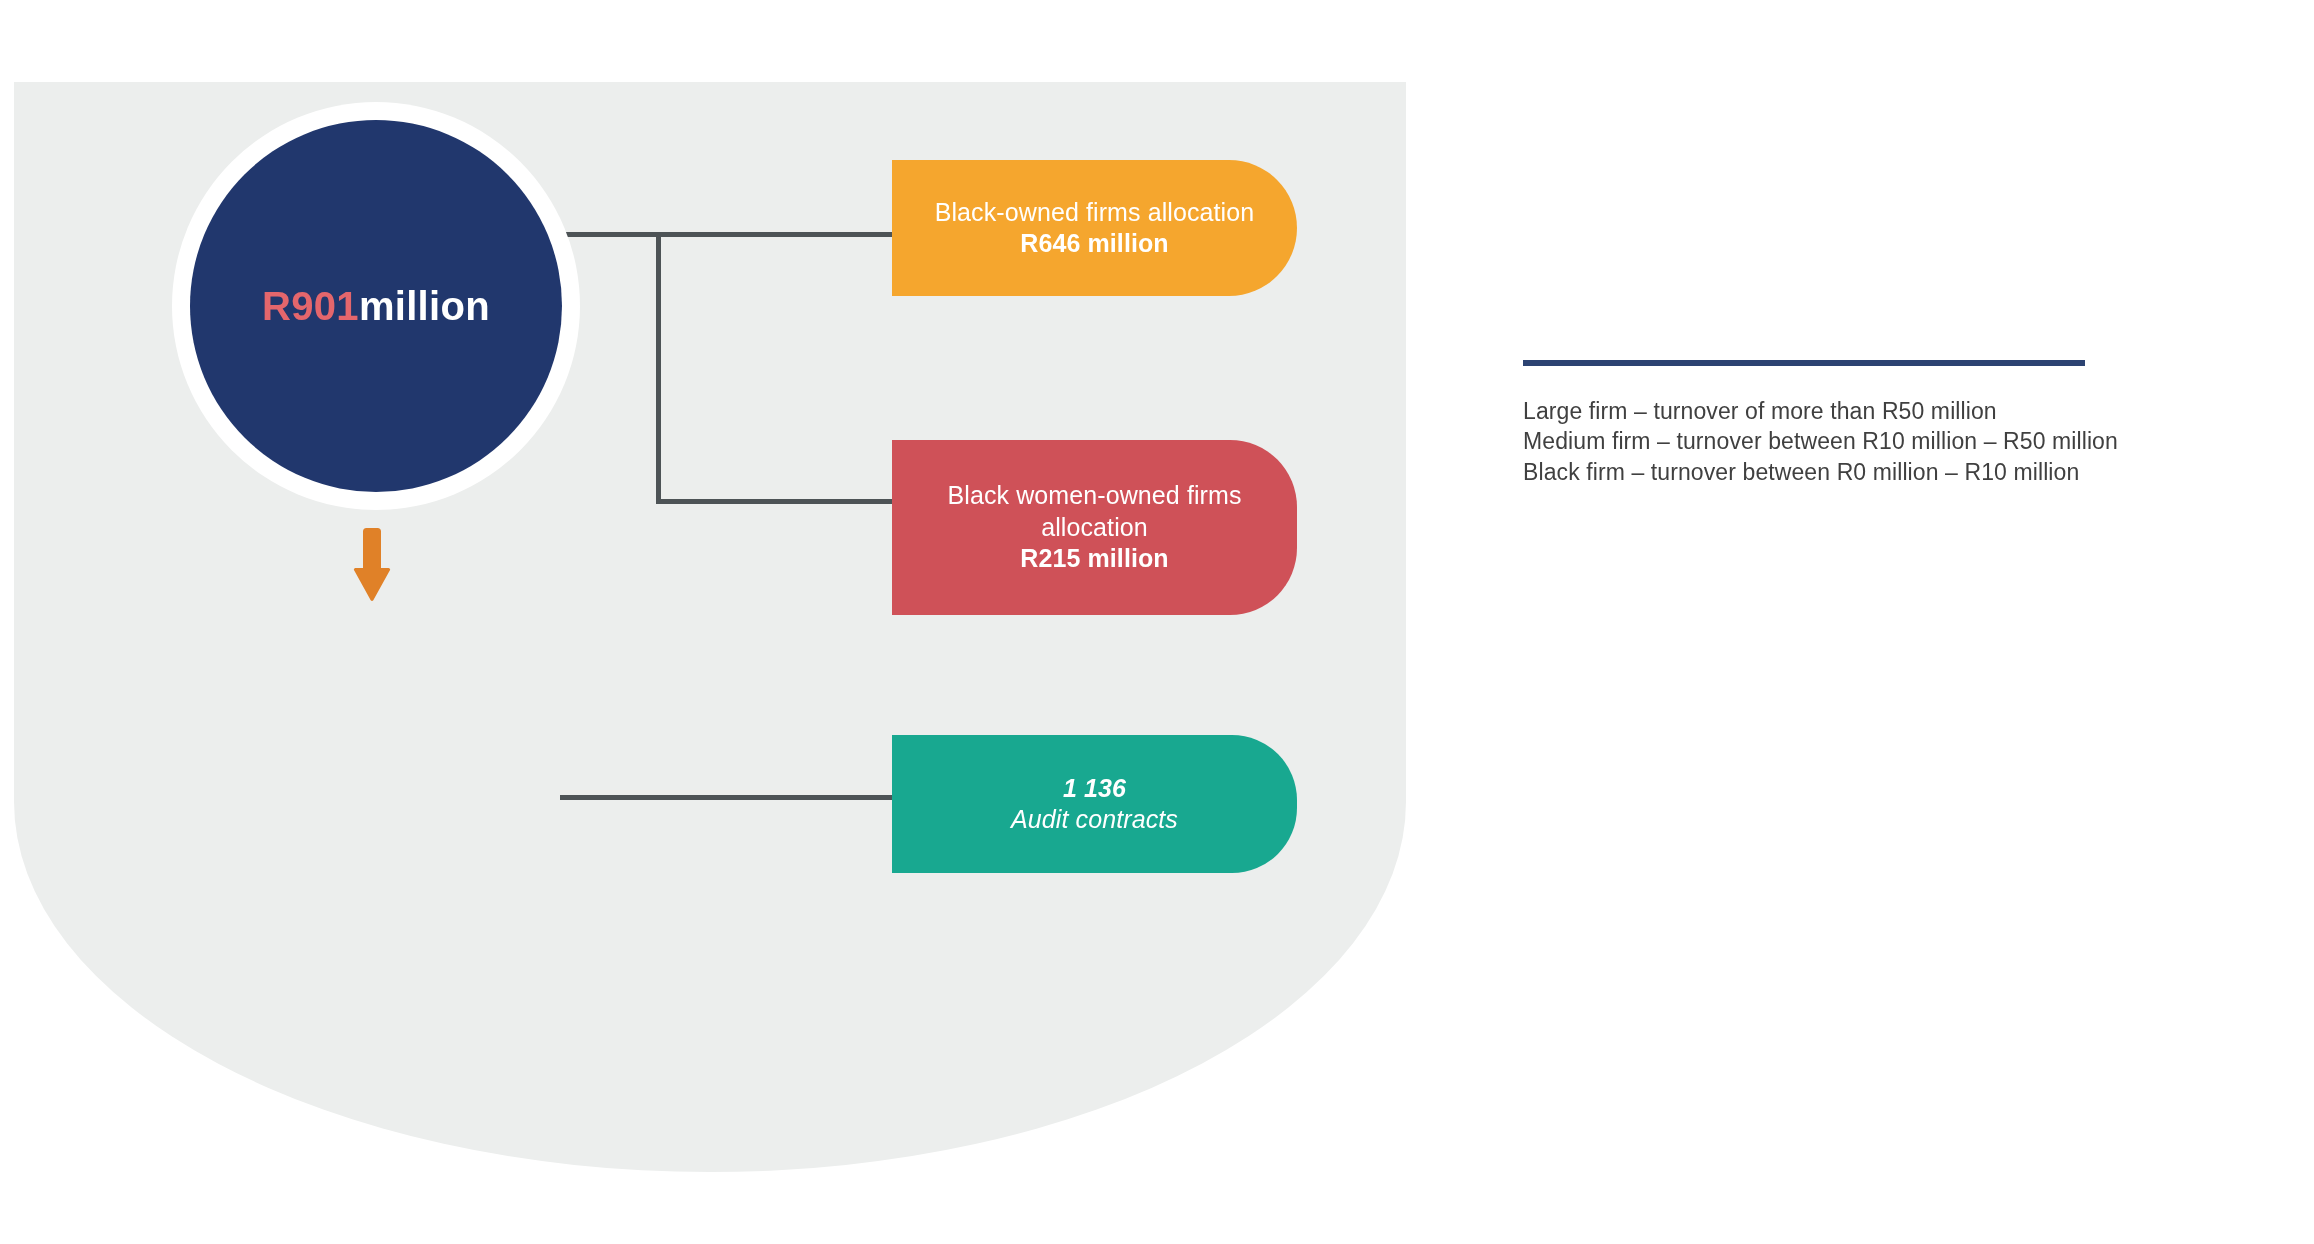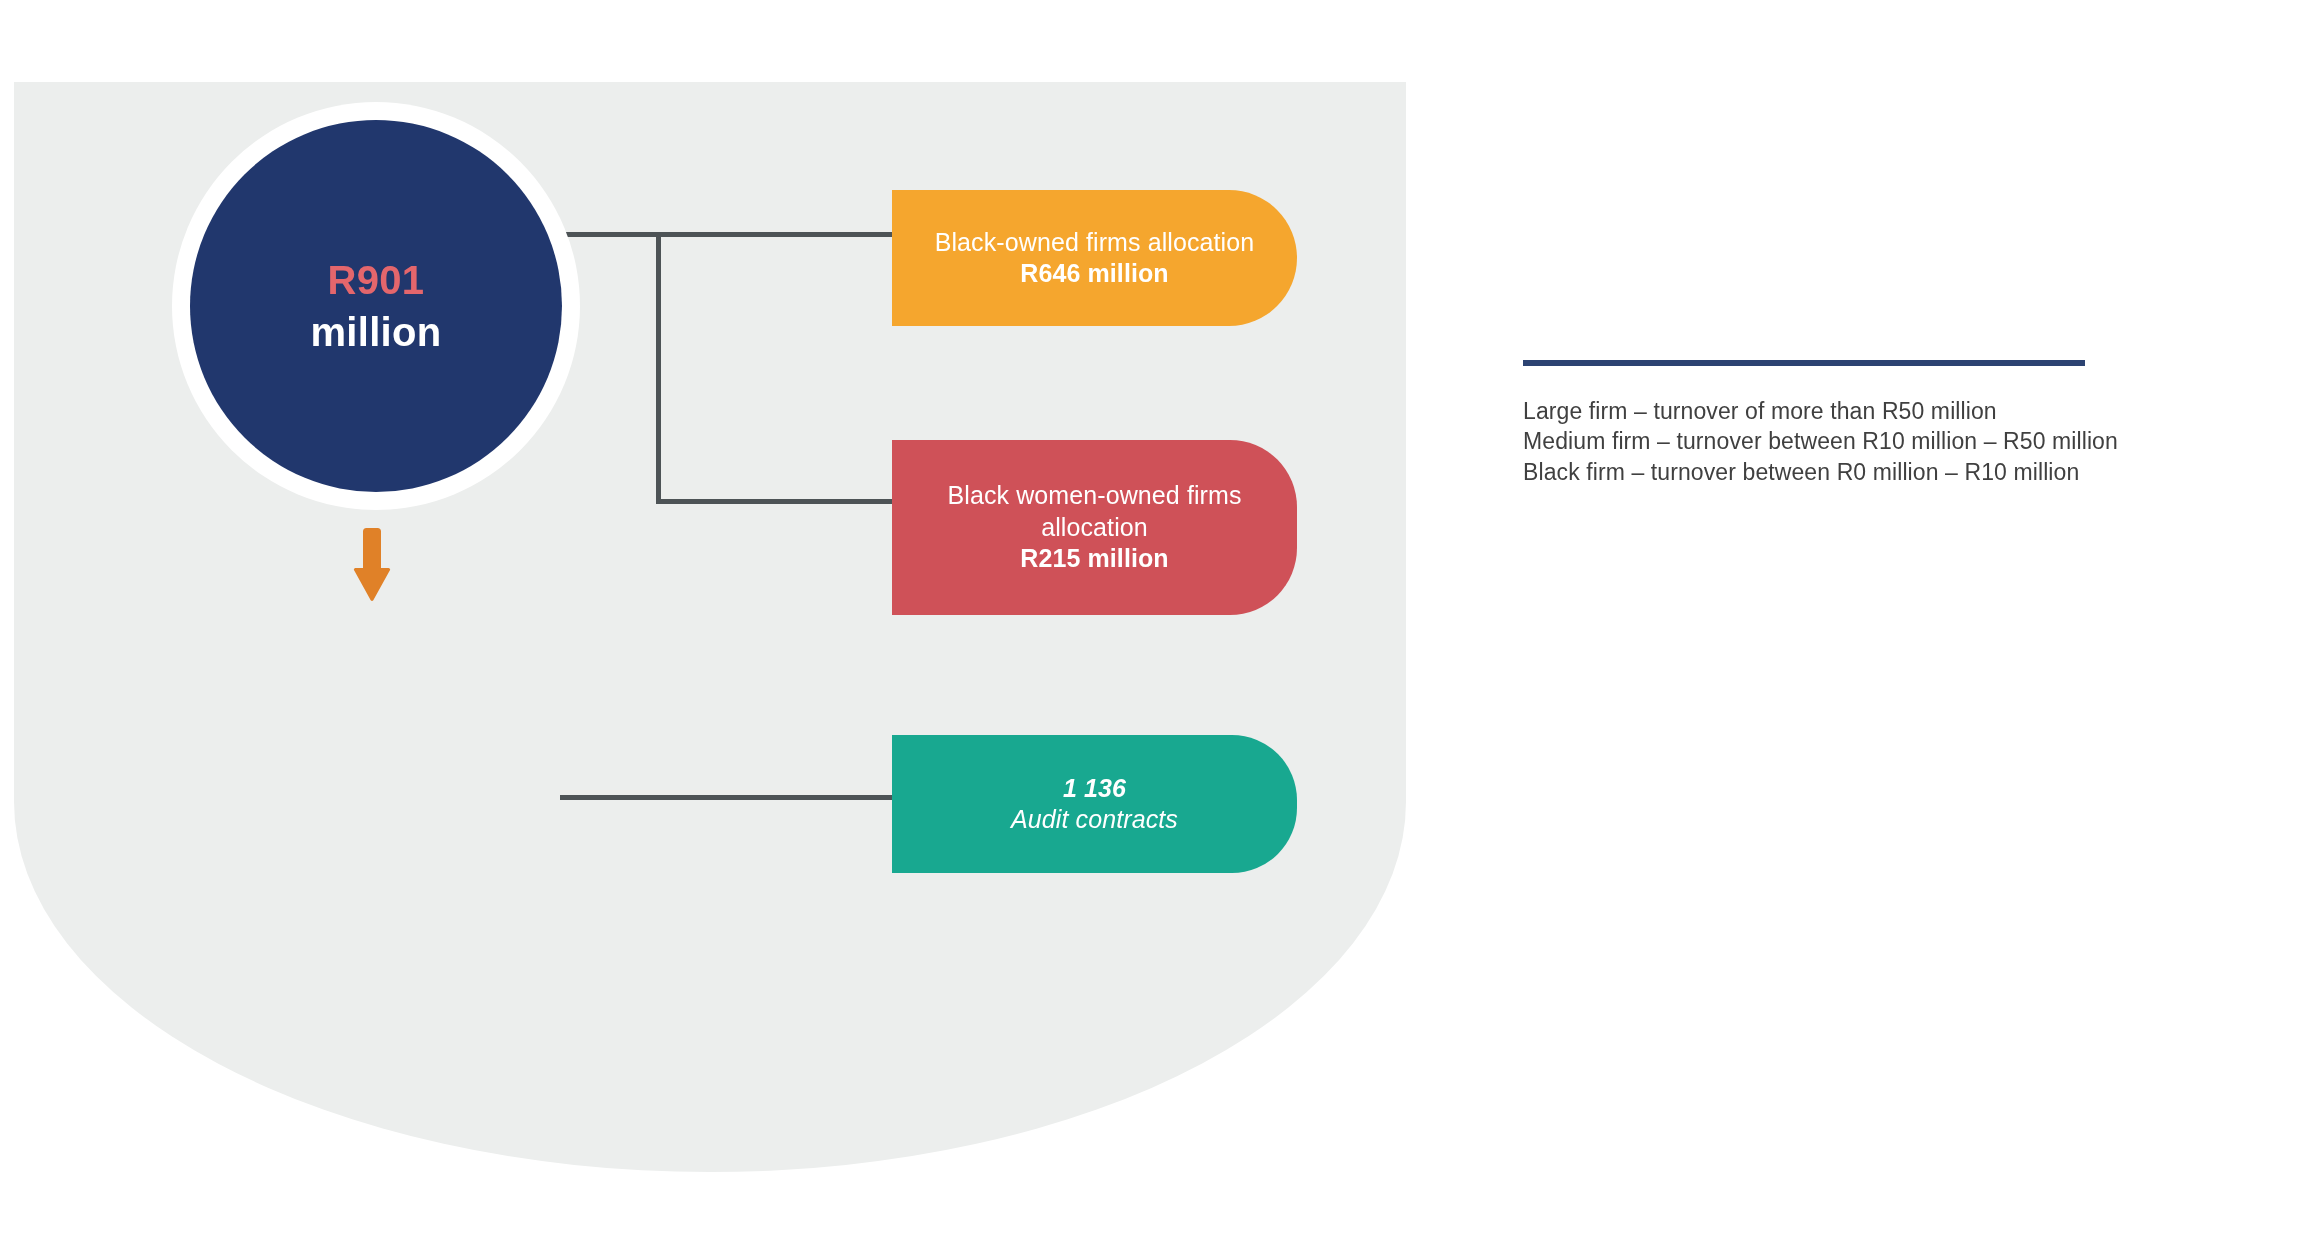--- a/index.html
+++ b/index.html
@@ -38,21 +38,21 @@
   
   .circle {
     position: absolute;
     border-radius: 50%;
     background: #213a६e;
     background: #21376d;
     box-shadow: 0 0 0 18px #ffffff;
     display: flex;
     align-items: center;
     justify-content: center;
-    flex-direction: column;
+    flex-direction: row;
     text-align: center;
     box-sizing: border-box;
   }
   .circle-top {
     left: 190px;
     top: 120px;
     width: 372px;
     height: 372px;
   }
   .circle-bottom {
@@ -122,21 +122,20 @@
     box-sizing: border-box;
     padding: 0 28px;
   }
   .pill-orange {
     left: 892px;
     top: 160px;
     width: 405px;
     height: 136px;
     background: #f5a62e;
     border-radius: 0 68px 68px 0;
-    margin-top: 30px;
   }
   .pill-red {
     left: 892px;
     top: 440px;
     width: 405px;
     height: 175px;
     background: #cf5158;
     border-radius: 0 67px 67px 0;
   }
   .pill-teal {

